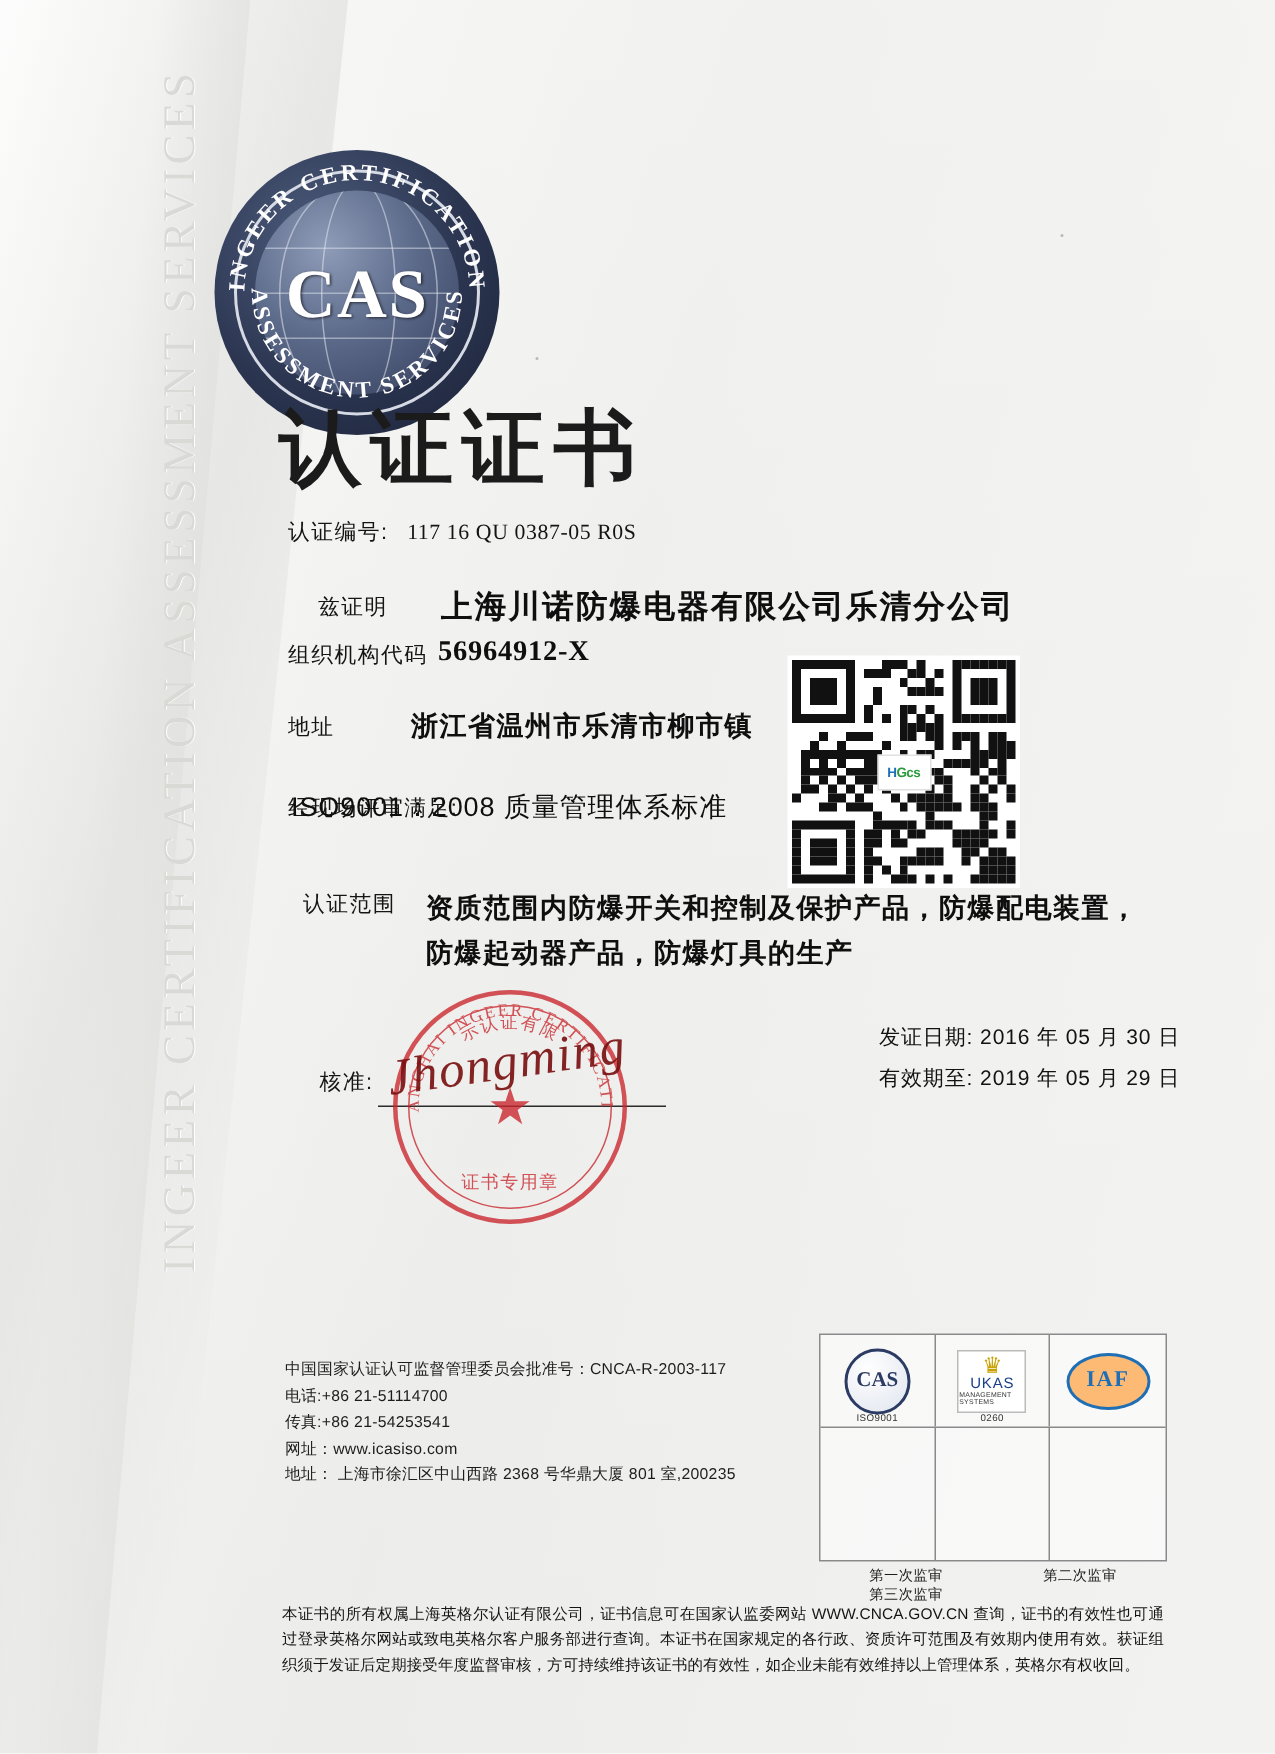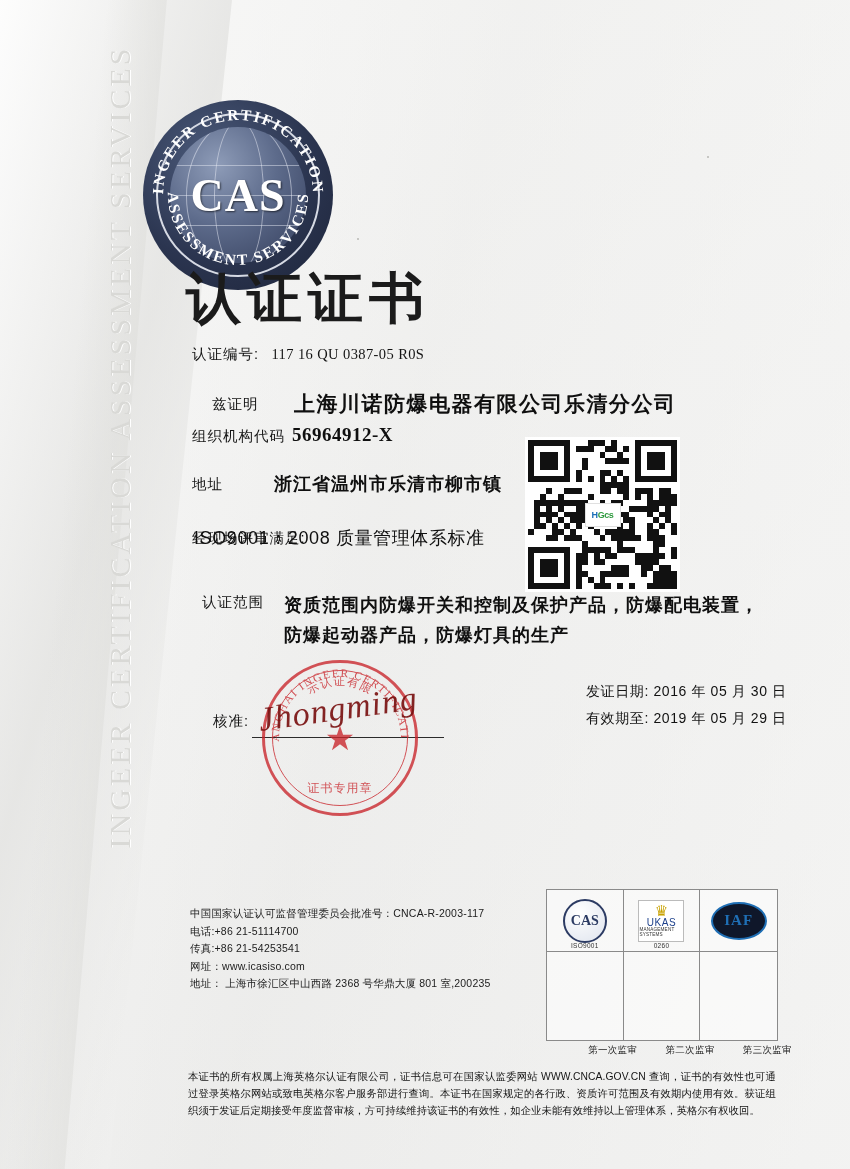--- a/index.html
+++ b/index.html
@@ -388,44 +388,44 @@
     align-items: center; justify-content: center;
     line-height: 1;
   }
   .mark-ukas .crown { color: #c8a200; font-size: 15px; }
   .mark-ukas .t { font-size: 10px; font-weight: normal; color: #1b3f8b; letter-spacing: 0.5px;}
   .mark-ukas .s { font-size: 4.6px; color: #333; letter-spacing: 0.2px; }
   .mark-iaf {
     width: 52px; height: 34px;
     border-radius: 50%;
     border: 2px solid #1f6fb5;
-    background: #0f172a;
+    background: #fdba74;
     display: flex; align-items: center; justify-content: center;
     font-family: "Liberation Serif", serif;
     font-weight: bold;
     font-size: 15px;
     color: #1f6fb5;
     letter-spacing: 1px;
   }
   .mark-caption {
     position: absolute;
     bottom: 2px;
     left: 0; right: 0;
     text-align: center;
     font-size: 6.5px;
     color: #333;
     letter-spacing: 0.3px;
   }
   .marks-labels {
     position: absolute;
-    left: 574px;
+    left: 546px;
     top: 1044px;
     width: 232px;
     display: grid;
-    grid-template-columns: 1fr 1fr 1fr;
+    grid-template-columns: 1fr 1fr;
     font-size: 9.5px;
     color: #1c1c1c;
     text-align: center;
     letter-spacing: 0.3px;
   }
 
   
   .disclaimer {
     position: absolute;
     left: 188px;

